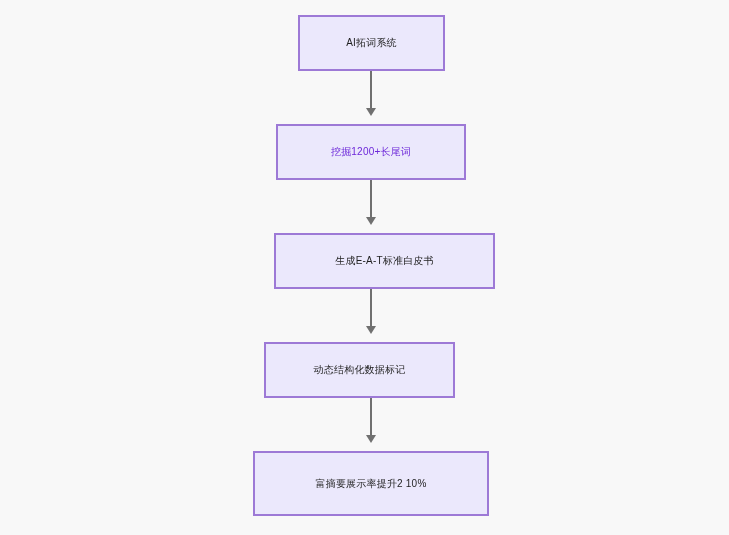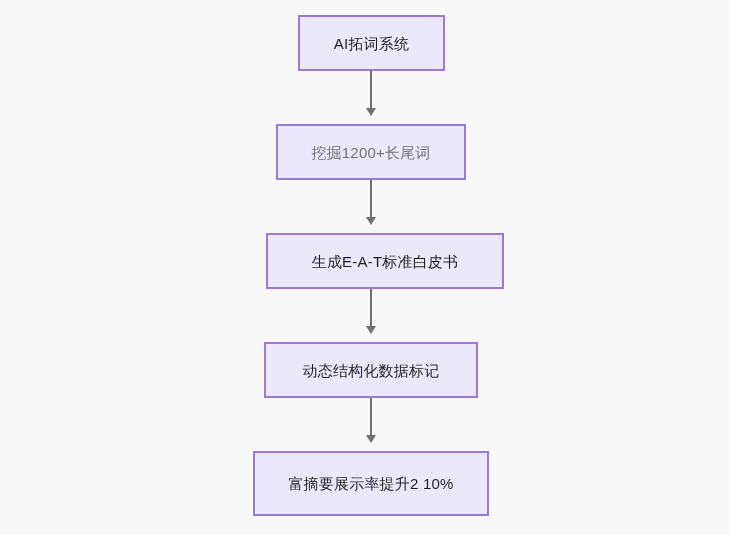--- a/index.html
+++ b/index.html
@@ -26,21 +26,21 @@
     background: #ebe8fc;
     border: 2px solid #9d79d6;
     display: flex;
     align-items: center;
     justify-content: center;
     border-radius: 0;
   }
 
   .node-label {
     color: #1f1f1f;
-    font-size: 15px;
+    font-size: 10px;
     line-height: 1;
     letter-spacing: 0.2px;
     white-space: nowrap;
     text-align: center;
   }
 
   .edge {
     position: absolute;
     width: 0;
     height: 0;
@@ -72,38 +72,38 @@
   <div class="node" id="node-0" style="left: 298px; top: 15px; width: 147px; height: 56px; background: rgb(235, 232, 252); border-color: rgb(157, 121, 214);">
     <span class="node-label" style="color: rgb(31, 31, 31);">AI拓词系统</span>
   </div>
 
   <div class="edge" id="edge-0" style="left: 371px; top: 71px;">
     <div class="edge-line" style="height: 38px; background: rgb(112, 112, 112);"></div>
     <div class="edge-head" style="top: 37px; border-top-color: rgb(112, 112, 112);"></div>
   </div>
 
   <div class="node" id="node-1" style="left: 276px; top: 124px; width: 190px; height: 56px; background: rgb(235, 232, 252); border-color: rgb(157, 121, 214);">
-    <span class="node-label" style="color: #737373;">挖掘1200+长尾词</span>
+    <span class="node-label" style="color: #6d28d9;">挖掘1200+长尾词</span>
   </div>
 
   <div class="edge" id="edge-1" style="left: 371px; top: 180px;">
     <div class="edge-line" style="height: 38px; background: rgb(112, 112, 112);"></div>
     <div class="edge-head" style="top: 37px; border-top-color: rgb(112, 112, 112);"></div>
   </div>
 
-  <div class="node" id="node-2" style="left: 266px; top: 233px; width: 238px; height: 56px; background: rgb(235, 232, 252); border-color: rgb(157, 121, 214);">
+  <div class="node" id="node-2" style="left: 274px; top: 233px; width: 221px; height: 56px; background: rgb(235, 232, 252); border-color: rgb(157, 121, 214);">
     <span class="node-label" style="color: rgb(31, 31, 31);">生成E-A-T标准白皮书</span>
   </div>
 
   <div class="edge" id="edge-2" style="left: 371px; top: 289px;">
     <div class="edge-line" style="height: 38px; background: rgb(112, 112, 112);"></div>
     <div class="edge-head" style="top: 37px; border-top-color: rgb(112, 112, 112);"></div>
   </div>
 
-  <div class="node" id="node-3" style="left: 264px; top: 342px; width: 214px; height: 56px; background: rgb(235, 232, 252); border-color: rgb(157, 121, 214);">
+  <div class="node" id="node-3" style="left: 264px; top: 342px; width: 191px; height: 56px; background: rgb(235, 232, 252); border-color: rgb(157, 121, 214);">
     <span class="node-label" style="color: rgb(31, 31, 31);">动态结构化数据标记</span>
   </div>
 
   <div class="edge" id="edge-3" style="left: 371px; top: 398px;">
     <div class="edge-line" style="height: 38px; background: rgb(112, 112, 112);"></div>
     <div class="edge-head" style="top: 37px; border-top-color: rgb(112, 112, 112);"></div>
   </div>
 
   <div class="node" id="node-4" style="left: 253px; top: 451px; width: 236px; height: 65px; background: rgb(235, 232, 252); border-color: rgb(157, 121, 214);">
     <span class="node-label" style="color: rgb(31, 31, 31);">富摘要展示率提升2 10%</span>

